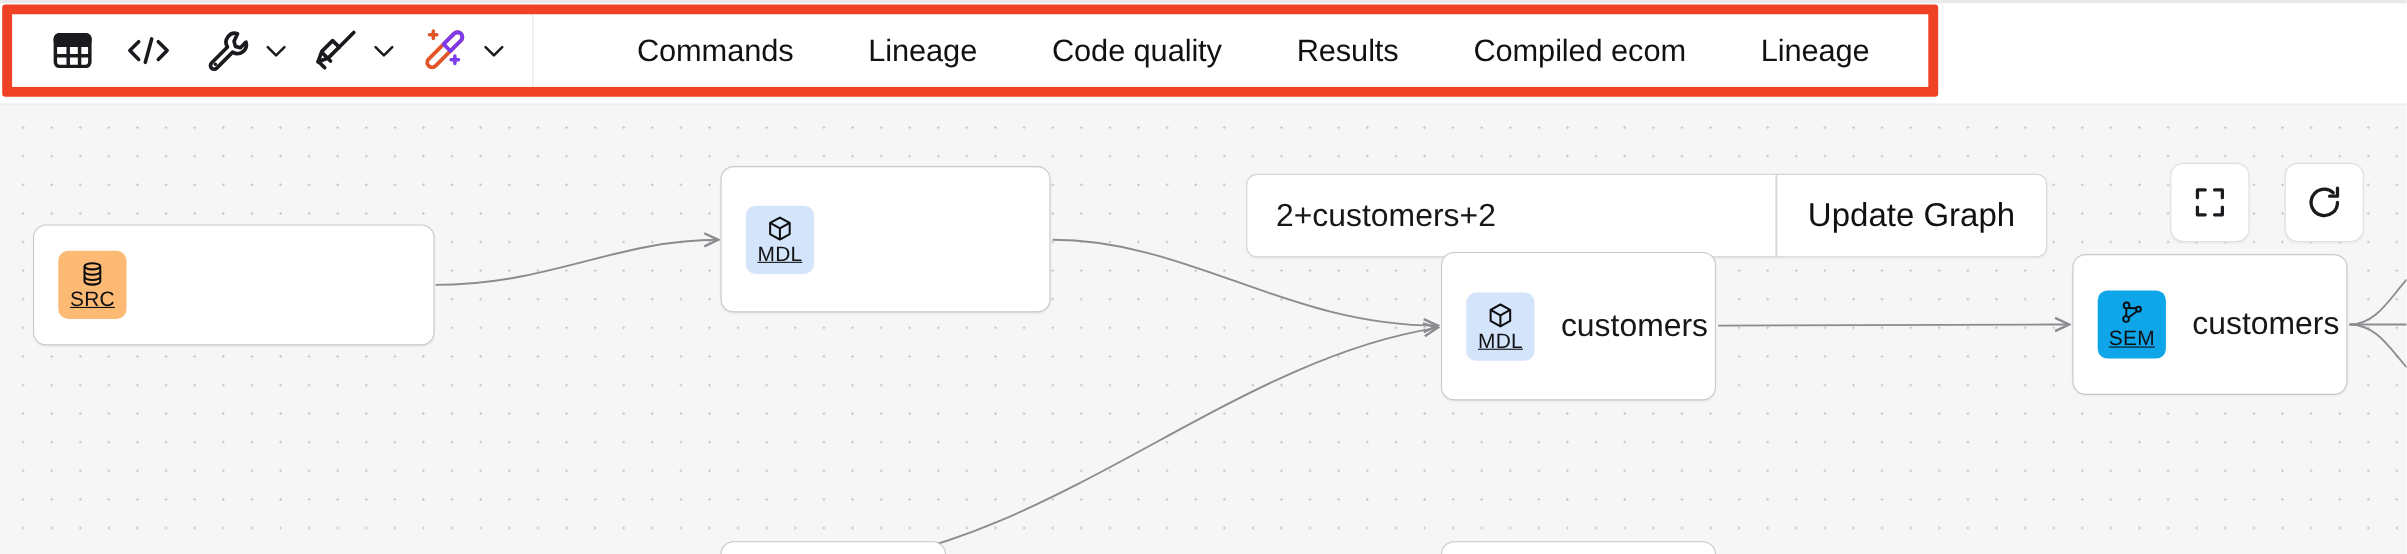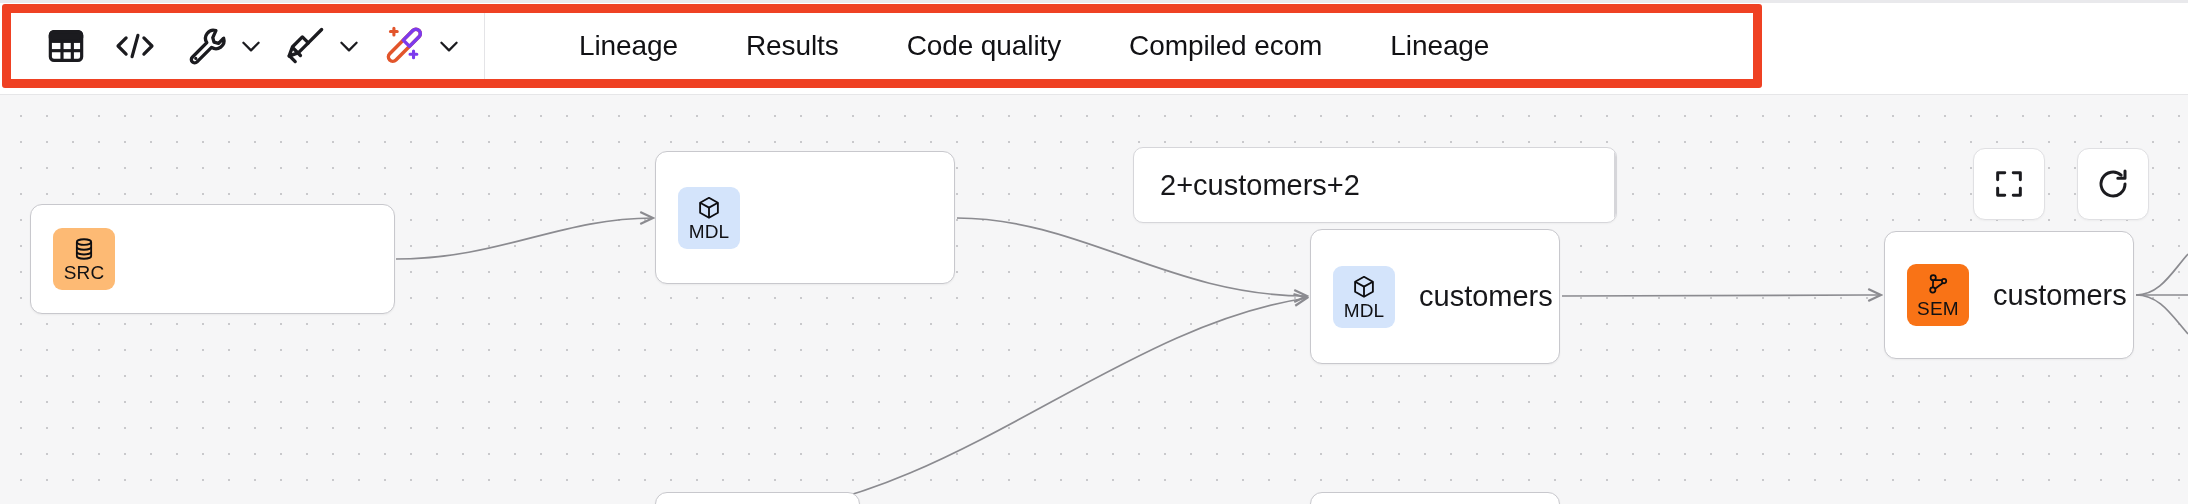--- a/index.html
+++ b/index.html
@@ -143,21 +143,21 @@
   }
   .canvas-topborder {
     position: absolute;
     top: 0; left: 0; width: 2188px; height: 1px;
     background: #e6e6e8;
   }
 
   
   .graph-ctrl {
     position: absolute;
-    top: 53px;
+    top: 64px;
     left: 1133px;
     display: flex;
     height: 76px;
     background: #ffffff;
     border: 1.5px solid #d6d6da;
     border-radius: 10px;
     box-shadow: 0 1px 2px rgba(0,0,0,0.04);
     overflow: hidden;
   }
   .graph-input {
@@ -229,20 +229,21 @@
     justify-content: center;
     flex: 0 0 auto;
     gap: 1px;
   }
   .badge-label {
     font-size: 19px;
     color: #111114;
     font-family: "Liberation Sans", sans-serif;
     letter-spacing: 0.2px;
     line-height: 19px;
+    text-decoration: underline;
   }
   .badge svg { display: block; }
   .node-label {
     font-size: 29px;
     color: #17171a;
     margin-left: 24px;
     white-space: nowrap;
   }
 
   .edges {
@@ -319,23 +320,24 @@
           </svg>
         </div>
         <div class="chev">
           <svg width="26" height="26" viewBox="0 0 24 24" fill="none" stroke="#1b1b1f" stroke-width="2.1" stroke-linecap="round" stroke-linejoin="round">
             <polyline points="5,9 12,16 19,9"></polyline>
           </svg>
         </div>
       </div>
 
       <div class="tabs">
+        <div class="tab">Commands</div>
         <div class="tab">Lineage</div>
+        <div class="tab">Code quality</div>
         <div class="tab">Results</div>
-        <div class="tab">Code quality</div>
         <div class="tab">Compiled ecom</div>
         <div class="tab">Lineage</div>
       </div>
     </div>
 
     <div class="annot-box"></div>
   </div>
 
   <div class="numbers">
     <div class="num" style="left:38px">1</div>
@@ -365,20 +367,21 @@
       <path d="M760,420 C960,400 1120,232 1307,204" fill="none" stroke="#8b8b90" stroke-width="1.7" marker-end="url(#arrow)"></path>
       <path d="M1562,202 C1680,202 1780,201 1881,201" fill="none" stroke="#8b8b90" stroke-width="1.7" marker-end="url(#arrow)"></path>
       <path d="M2136,201 C2160,201 2172,178 2188,160" fill="none" stroke="#8b8b90" stroke-width="1.7"></path>
       <path d="M2136,201 L2188,201" fill="none" stroke="#8b8b90" stroke-width="1.7"></path>
       <path d="M2136,201 C2160,201 2172,222 2188,240" fill="none" stroke="#8b8b90" stroke-width="1.7"></path>
     </svg>
 
     <div class="graph-ctrl">
       <input class="graph-input" type="text" value="2+customers+2" style="">
       <div class="graph-divider"></div>
+      <button class="update-btn">Update Graph</button>
     </div>
 
     <div class="square-btn" id="btn-fit">
       <svg width="34" height="34" viewBox="0 0 24 24" fill="none" stroke="#1b1b1f" stroke-width="2.1" stroke-linecap="round" stroke-linejoin="round">
         <polyline points="4,9 4,4 9,4"></polyline>
         <polyline points="15,4 20,4 20,9"></polyline>
         <polyline points="20,15 20,20 15,20"></polyline>
         <polyline points="9,20 4,20 4,15"></polyline>
       </svg>
     </div>
@@ -419,21 +422,21 @@
           <path d="M12,2.6 20.2,7.1 20.2,16.4 12,21 3.8,16.4 3.8,7.1z"></path>
           <path d="M3.8,7.1 12,11.7 20.2,7.1"></path>
           <path d="M12,11.7 12,21"></path>
         </svg>
         <span class="badge-label">MDL</span>
       </div>
       <span class="node-label">customers</span>
     </div>
 
     <div class="node" style="left:1884px; top:137px; width:250px; height:128px;">
-      <div class="badge" style="background:#f97316;">
+      <div class="badge" style="background:#0ea5e9;">
         <svg width="26" height="26" viewBox="0 0 24 24" fill="none" stroke="#0d0d10" stroke-width="1.6">
           <circle cx="7.6" cy="5.2" r="2.4"></circle>
           <circle cx="17.6" cy="8.4" r="2"></circle>
           <circle cx="7.2" cy="16.6" r="2.4"></circle>
           <path d="M8.6,7.4 15.9,7.6 M7.5,7.7 7.3,14.1 M9.3,15.4 16.4,10.1"></path>
         </svg>
         <span class="badge-label">SEM</span>
       </div>
       <span class="node-label">customers</span>
     </div>

